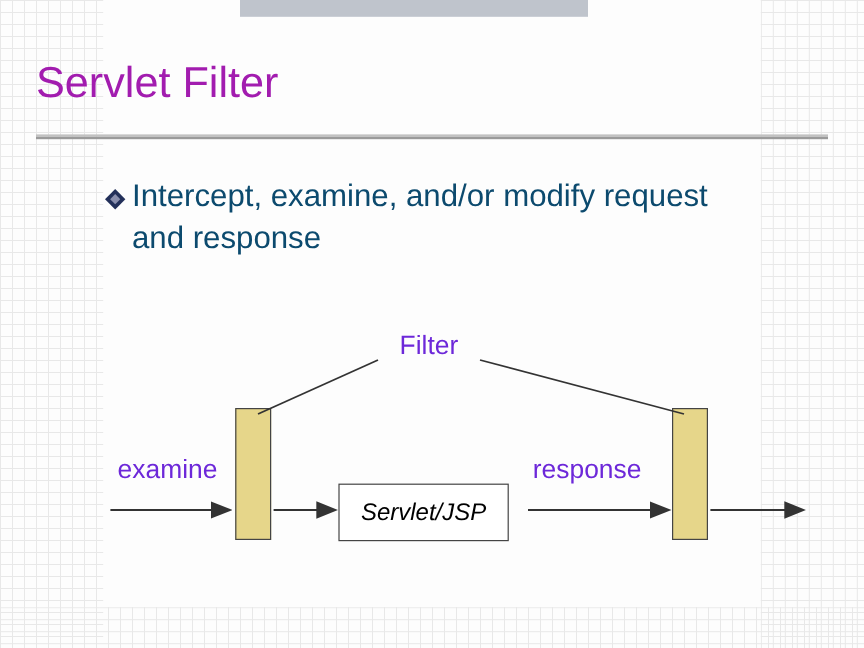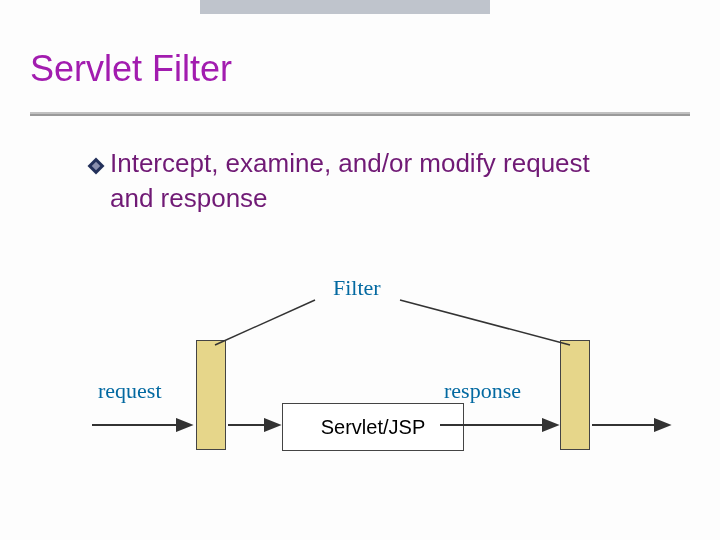--- a/index.html
+++ b/index.html
@@ -55,28 +55,28 @@
   .bullet-icon .d1 { position:absolute; left:2px; top:2px; width:12px; height:12px; transform: rotate(45deg); background:#23305a; }
   .bullet-icon .d2 { position:absolute; left:5px; top:5px; width:6px;  height:6px;  transform: rotate(45deg); background:#8a8fae; }
 
   .bullet-text {
     position: absolute;
     left: 110px; top: 146px;
     width: 530px;
     font-family: Verdana, sans-serif;
     font-size: 26px;
     line-height: 1.35;
-    color: #701a75;
+    color: #0c4a6e;
   }
 
   .label {
     position: absolute;
-    font-family: Liberation Serif, serif;
+    font-family: Liberation Sans, sans-serif;
     font-size: 22px;
-    color: #0369a1;
+    color: #6d28d9;
     white-space: nowrap;
   }
   .box {
     position: absolute;
     border: 1.5px solid #444;
     background: #ffffff;
     font-family: Verdana, sans-serif;
     font-size: 20px;
     display: flex;
     align-items: center;
@@ -107,24 +107,24 @@
   <div class="d1"></div>
     <div class="d2"></div>
 </div>
 <div class="bullet-text">Intercept, examine, and/or modify request and response</div>
 
 <div class="label" style="left:333px; top:275px;">Filter</div>
 
 <div class="bar-box" style="left:196px; top:340px; height:110px;"></div>
 <div class="bar-box" style="left:560px; top:340px; height:110px;"></div>
 
-<div class="label" style="left:98px; top:378px;">request</div>
+<div class="label" style="left:98px; top:378px;">examine</div>
 <div class="label" style="left:444px; top:378px;">response</div>
 
-<div class="box" style="left:282px; top:403px; width:182px; height:48px;">
+<div class="box" style="left:282px; top:403px; width:142px; height:48px;font-style:italic;">
   <span>Servlet/JSP</span>
 </div>
 
 <svg class="lines" viewBox="0 0 720 540">
   <defs>
     <marker id="ah" markerWidth="10" markerHeight="8" refX="8" refY="4" orient="auto">
       <path d="M0,0 L10,4 L0,8 Z" fill="#333"></path>
     </marker>
   </defs>
 

